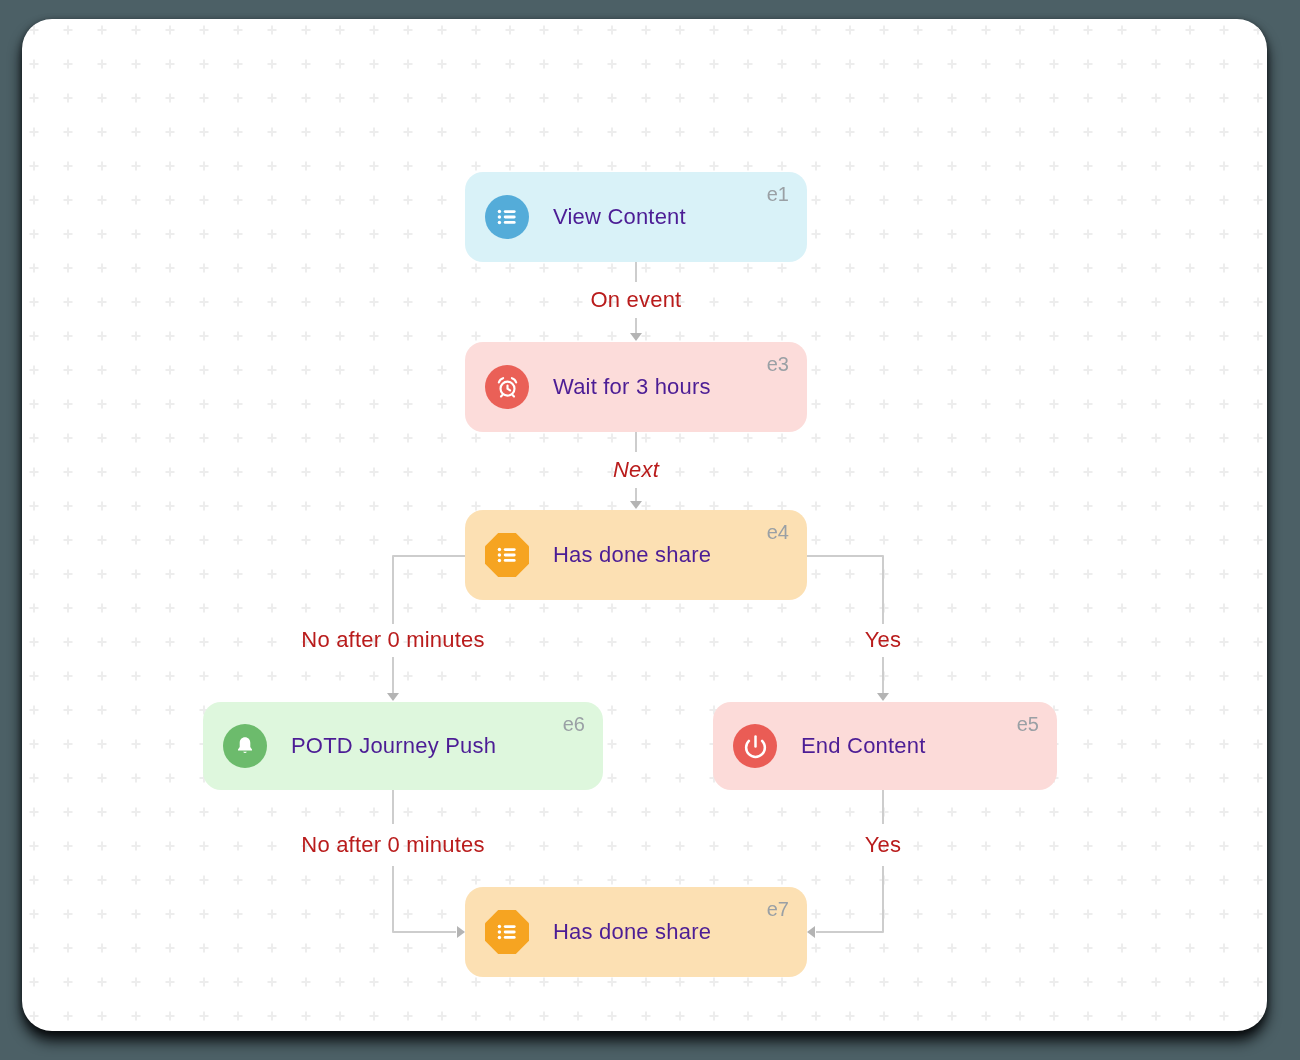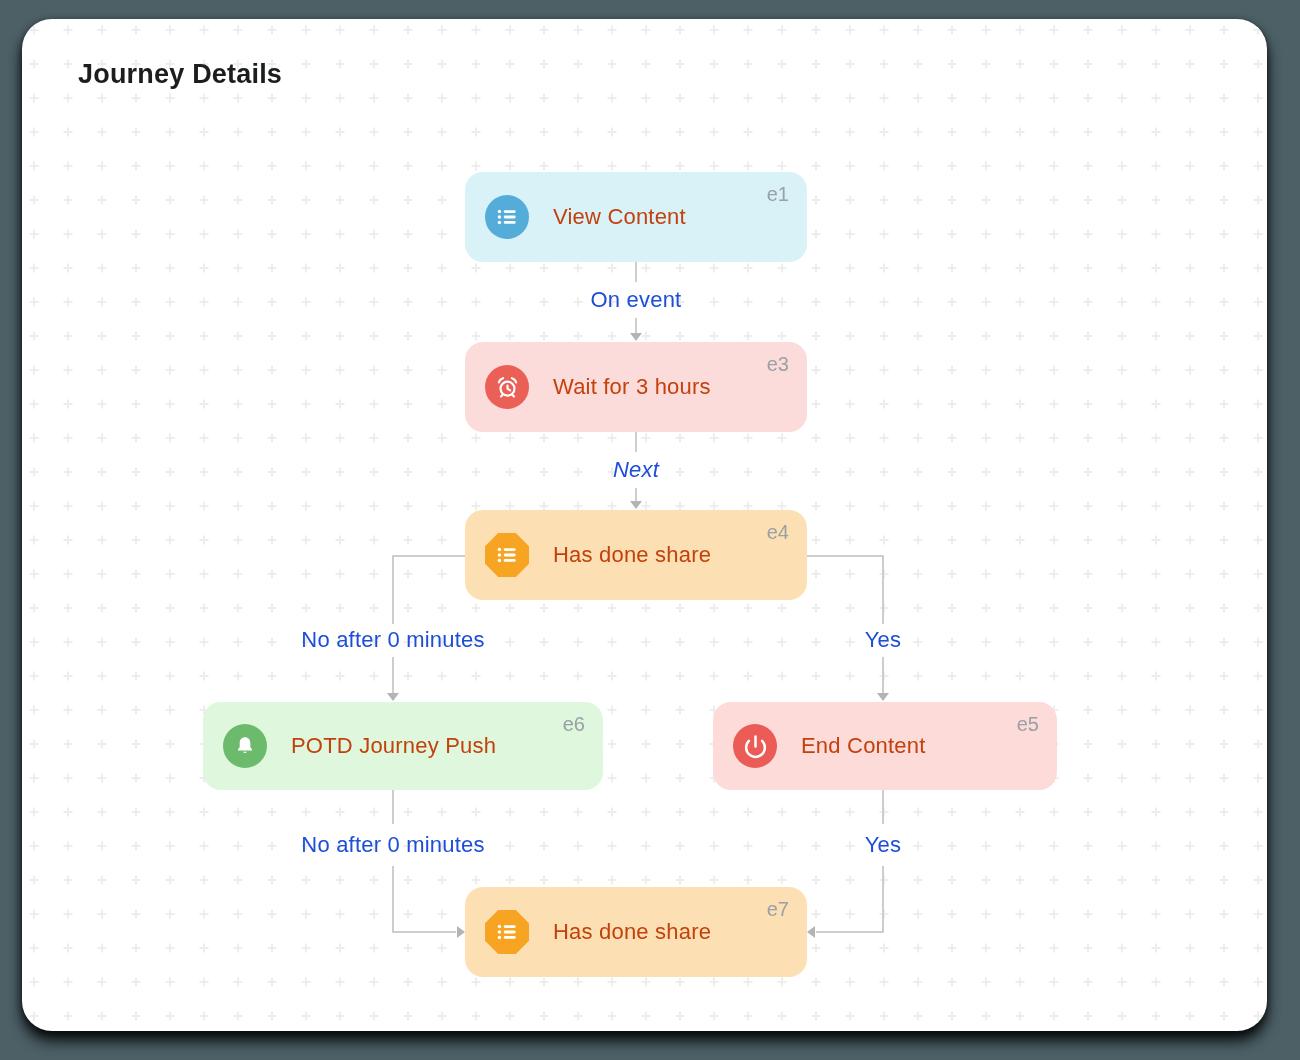--- a/index.html
+++ b/index.html
@@ -35,30 +35,30 @@
   }
   .nicon{
     width:44px;height:44px;border-radius:50%;
     display:flex;align-items:center;justify-content:center;flex:0 0 auto;
   }
   .nicon.octagon{
     border-radius:0;
     clip-path:polygon(30% 0,70% 0,100% 30%,100% 70%,70% 100%,30% 100%,0 70%,0 30%);
   }
   .nlabel{
-    margin-left:24px;font-size:22px;font-weight:500;color:#c2410c;letter-spacing:0.2px;
+    margin-left:24px;font-size:22px;font-weight:500;color:#4c1d95;letter-spacing:0.2px;
   }
   .nid{
     position:absolute;top:11px;right:18px;
     font-size:20px;color:#9aa0a5;font-weight:400;text-align:center;
   }
 
   .edge-label{
     position:absolute;z-index:2;transform:translate(-50%,-50%);
-    font-size:22px;font-weight:500;color:#1d4ed8;letter-spacing:0.2px;white-space:nowrap;
+    font-size:22px;font-weight:500;color:#b91c1c;letter-spacing:0.2px;white-space:nowrap;
   }
 
   
   .n-e1{left:443px;top:153px;width:342px;height:90px;}
   .n-e3{left:443px;top:323px;width:342px;height:90px;}
   .n-e4{left:443px;top:491px;width:342px;height:90px;}
   .n-e6{left:181px;top:683px;width:400px;height:88px;}
   .n-e5{left:691px;top:683px;width:344px;height:88px;}
   .n-e7{left:443px;top:868px;width:342px;height:90px;}
 
@@ -102,21 +102,20 @@
       <g fill="#b4b4b4">
         <polygon points="608,314 620,314 614,322"></polygon>
         <polygon points="608,482 620,482 614,490"></polygon>
         <polygon points="365,674 377,674 371,682"></polygon>
         <polygon points="855,674 867,674 861,682"></polygon>
         <polygon points="435,907 435,919 443,913"></polygon>
         <polygon points="793,907 793,919 785,913"></polygon>
       </g>
     </svg>
 
-    <h1 class="title">Journey Details</h1>
 
     <div class="edge-label el-1">On event</div>
     <div class="edge-label el-2">Next</div>
     <div class="edge-label el-3">No after 0 minutes</div>
     <div class="edge-label el-4">Yes</div>
     <div class="edge-label el-5">No after 0 minutes</div>
     <div class="edge-label el-6">Yes</div>
 
     <div class="node n-e1" style="background: rgb(217, 242, 248);">
       <span class="nicon" style="background: rgb(84, 172, 217);">

